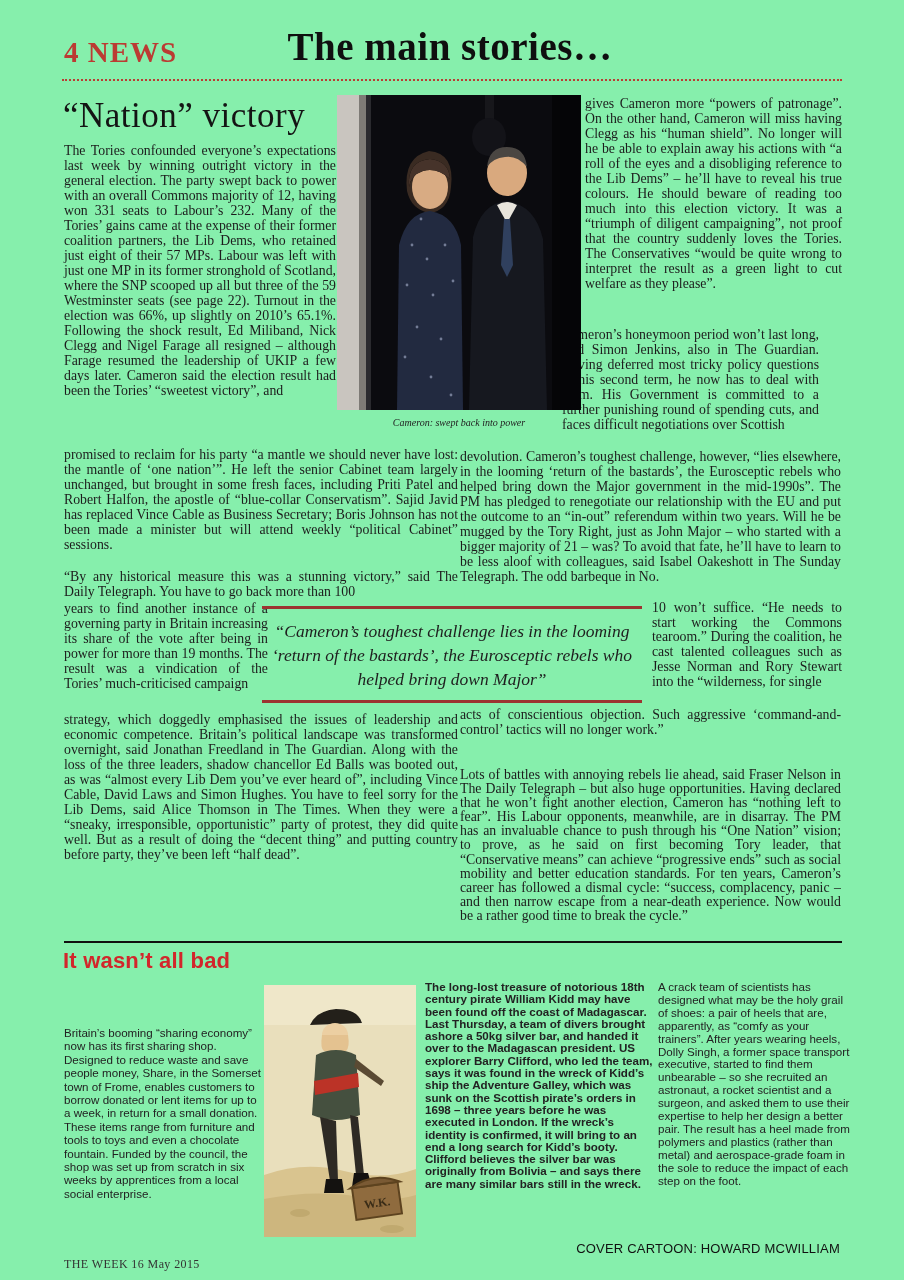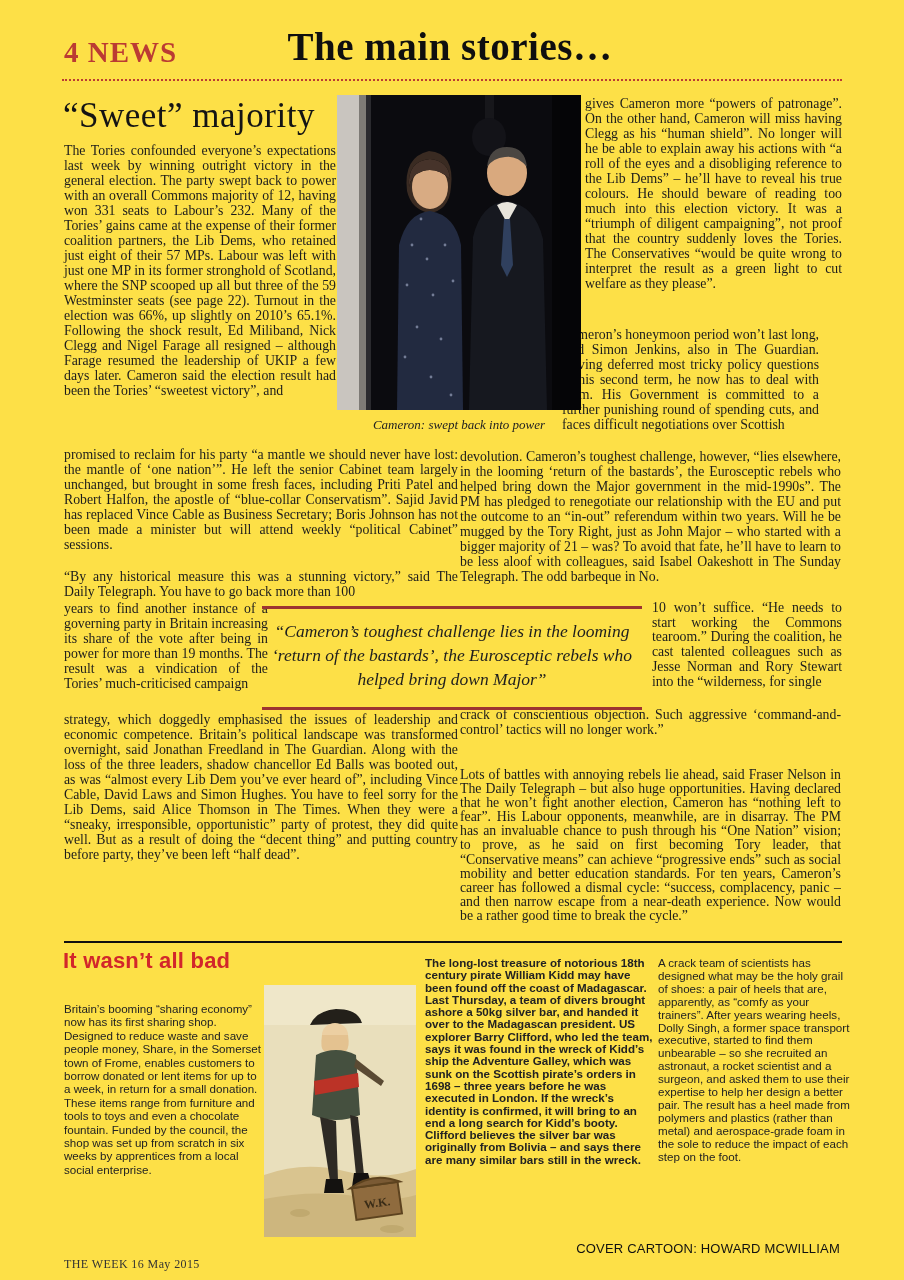--- a/index.html
+++ b/index.html
@@ -1,16 +1,16 @@
 <!DOCTYPE html>
 <html><head>
 <meta charset="utf-8">
 <style>
   html,body{margin:0;padding:0;background:#e9e9e9;}
-  #page{position:relative;width:904px;height:1280px;margin:0 auto;background:#fde047;overflow:hidden;
+  #page{position:relative;width:904px;height:1280px;margin:0 auto;background:#86efac;overflow:hidden;
         font-family:"Liberation Serif",serif;color:#1b1b1b;}
   
   .page-num{position:absolute;left:64px;top:36px;font-size:29px;font-weight:bold;color:#bb3b33;letter-spacing:1px;}
   .main-headline{position:absolute;left:200px;top:24px;width:500px;text-align:center;
         font-size:39px;font-weight:bold;color:#0f0f0f;letter-spacing:0.5px;}
   .dotted-rule{position:absolute;left:62px;top:79px;width:780px;border-top:2px dotted #bb3b33;}
   
   .article-title{position:absolute;left:63px;top:96px;font-size:35px;color:#141414;letter-spacing:0.5px;}
   .serif-block{position:absolute;font-size:13.8px;line-height:15px;text-align:justify;color:#1c1c1c;}
   .b-a{left:64px;top:143px;width:272px;}
@@ -21,61 +21,61 @@
   .b-f{left:64px;top:887px;width:394px;}
   .b-g{left:585px;top:96px;width:257px;}
   .b-h{left:562px;top:327px;width:257px;}
   .b-i{left:460px;top:449px;width:381px;}
   .b-j{left:652px;top:601px;width:190px;line-height:14.7px;}
   .b-k{left:460px;top:707px;width:381px;}
   .b-l{left:460px;top:768px;width:381px;line-height:14.1px;}
   
   .photo{position:absolute;left:337px;top:95px;width:244px;height:315px;overflow:hidden;background:#0c0c10;}
   .caption{position:absolute;left:337px;top:417px;width:244px;text-align:center;
-        font-style:italic;font-size:13px;color:#222;}
+        font-style:italic;font-size:10px;color:#222;}
   
   .pull-quote{position:absolute;left:262px;top:606px;width:380px;box-sizing:border-box;
-        border-top:3px solid #9c3431;border-bottom:3px solid #9c3431;padding:10px 6px 16px 6px;
+        border-top:3px solid #9c3431;border-bottom:3px solid #9c3431;padding:10px 6px 9px 6px;
         font-style:italic;font-size:17.5px;line-height:24px;text-align:center;color:#1e1e1e;}
   
   .black-rule{position:absolute;left:64px;top:941px;width:778px;border-top:2px solid #101010;}
   .bottom-heading{position:absolute;left:63px;top:948px;font-family:"Liberation Sans",sans-serif;
         font-size:22px;font-weight:bold;color:#d2262b;letter-spacing:0.2px;}
-  .sans-block{position:absolute;font-family:"Liberation Sans",sans-serif;font-size:11.6px;color:#222;}
+  .sans-block{position:absolute;font-family:"Liberation Sans",sans-serif;font-size:11.6px;color:#222;margin-top:24px;}
   .s-left{left:64px;top:1002px;width:198px;line-height:13.4px;}
   .s-mid{left:425px;top:957px;width:233px;line-height:12.3px;font-weight:bold;}
   .s-right{left:658px;top:957px;width:192px;line-height:12.9px;}
   .cartoon{position:absolute;left:264px;top:985px;width:152px;height:252px;overflow:hidden;background:#e6dcba;}
   
   .credit{position:absolute;right:64px;top:1241px;font-family:"Liberation Sans",sans-serif;
         font-size:13px;color:#111;letter-spacing:0.2px;}
   .footer-mag{position:absolute;left:64px;top:1257px;font-size:12px;color:#333;letter-spacing:0.4px;}
 </style>
 </head>
 <body>
 
 <div id="page">
 
   <div class="page-num"><span>4</span> <span>NEWS</span></div>
   <div class="main-headline">The main stories…</div>
   <div class="dotted-rule"></div>
 
-  <div class="article-title">“Sweet” majority</div>
+  <div class="article-title">“Nation” victory</div>
 
   <div class="serif-block b-a">The Tories confounded everyone’s expectations last week by winning outright victory in the general election. The party swept back to power with an overall Commons majority of 12, having won 331 seats to Labour’s 232. Many of the Tories’ gains came at the expense of their former coalition partners, the Lib Dems, who retained just eight of their 57 MPs. Labour was left with just one MP in its former stronghold of Scotland, where the SNP scooped up all but three of the 59 Westminster seats (see page 22). Turnout in the election was 66%, up slightly on 2010’s 65.1%. Following the shock result, Ed Miliband, Nick Clegg and Nigel Farage all resigned – although Farage resumed the leadership of UKIP a few days later. Cameron said the election result had been the Tories’ “sweetest victory”, and</div>
   <div class="serif-block b-b">promised to reclaim for his party “a mantle we should never have lost: the mantle of ‘one nation’”. He left the senior Cabinet team largely unchanged, but brought in some fresh faces, including Priti Patel and Robert Halfon, the apostle of “blue-collar Conservatism”. Sajid Javid has replaced Vince Cable as Business Secretary; Boris Johnson has not been made a minister but will attend weekly “political Cabinet” sessions.</div>
   <div class="serif-block b-c">“By any historical measure this was a stunning victory,” said The Daily Telegraph. You have to go back more than 100</div>
   <div class="serif-block b-d">years to find another instance of a governing party in Britain increasing its share of the vote after being in power for more than 19 months. The result was a vindication of the Tories’ much-criticised campaign</div>
   <div class="serif-block b-e">strategy, which doggedly emphasised the issues of leadership and economic competence. Britain’s political landscape was transformed overnight, said Jonathan Freedland in The Guardian. Along with the loss of the three leaders, shadow chancellor Ed Balls was booted out, as was “almost every Lib Dem you’ve ever heard of”, including Vince Cable, David Laws and Simon Hughes. You have to feel sorry for the Lib Dems, said Alice Thomson in The Times. When they were a “sneaky, irresponsible, opportunistic” party of protest, they did quite well. But as a result of doing the “decent thing” and putting country before party, they’ve been left “half dead”.</div>
 
   <div class="serif-block b-g">gives Cameron more “powers of patronage”. On the other hand, Cameron will miss having Clegg as his “human shield”. No longer will he be able to explain away his actions with “a roll of the eyes and a disobliging reference to the Lib Dems” – he’ll have to reveal his true colours. He should beware of reading too much into this election victory. It was a “triumph of diligent campaigning”, not proof that the country suddenly loves the Tories. The Conservatives “would be quite wrong to interpret the result as a green light to cut welfare as they please”.</div>
   <div class="serif-block b-h">Cameron’s honeymoon period won’t last long, said Simon Jenkins, also in The Guardian. Having deferred most tricky policy questions to his second term, he now has to deal with them. His Government is committed to a further punishing round of spending cuts, and faces difficult negotiations over Scottish</div>
   <div class="serif-block b-i">devolution. Cameron’s toughest challenge, however, “lies elsewhere, in the looming ‘return of the bastards’, the Eurosceptic rebels who helped bring down the Major government in the mid-1990s”. The PM has pledged to renegotiate our relationship with the EU and put the outcome to an “in-out” referendum within two years. Will he be mugged by the Tory Right, just as John Major – who started with a bigger majority of 21 – was? To avoid that fate, he’ll have to learn to be less aloof with colleagues, said Isabel Oakeshott in The Sunday Telegraph. The odd barbeque in No.</div>
   <div class="serif-block b-j">10 won’t suffice. “He needs to start working the Commons tearoom.” During the coalition, he cast talented colleagues such as Jesse Norman and Rory Stewart into the “wilderness, for single</div>
-  <div class="serif-block b-k">crack of conscientious objection. Such aggressive ‘command-and-control’ tactics will no longer work.”</div>
+  <div class="serif-block b-k">acts of conscientious objection. Such aggressive ‘command-and-control’ tactics will no longer work.”</div>
   <div class="serif-block b-l">Lots of battles with annoying rebels lie ahead, said Fraser Nelson in The Daily Telegraph – but also huge opportunities. Having declared that he won’t fight another election, Cameron has “nothing left to fear”. His Labour opponents, meanwhile, are in disarray. The PM has an invaluable chance to push through his “One Nation” vision; to prove, as he said on first becoming Tory leader, that “Conservative means” can achieve “progressive ends” such as social mobility and better education standards. For ten years, Cameron’s career has followed a dismal cycle: “success, complacency, panic – and then narrow escape from a near-death experience. Now would be a rather good time to break the cycle.”</div>
 
   <div class="photo">
     <svg width="244" height="315" viewBox="0 0 244 315">
       <rect width="244" height="315" fill="#0b0b0f"></rect>
       <rect x="0" y="0" width="22" height="315" fill="#c9c5bf"></rect>
       <rect x="22" y="0" width="7" height="315" fill="#7e7b76"></rect>
       <rect x="29" y="0" width="5" height="315" fill="#2a2a2e"></rect>
       <rect x="215" y="0" width="29" height="315" fill="#050507"></rect>
       <rect x="148" y="0" width="9" height="30" fill="#17171b"></rect>

